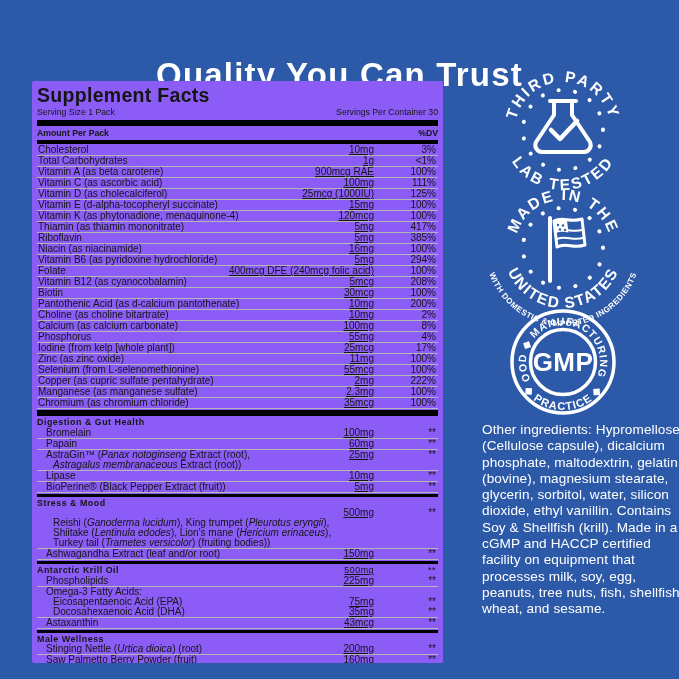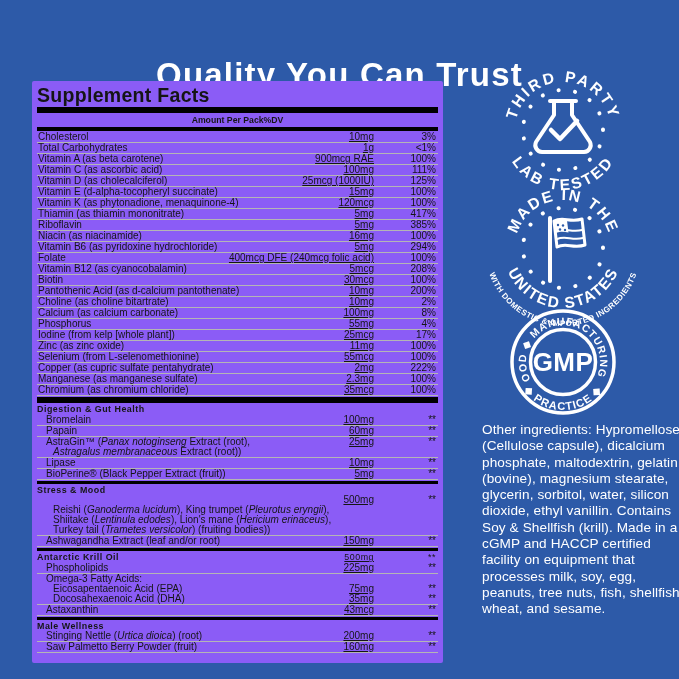--- a/index.html
+++ b/index.html
@@ -10,21 +10,21 @@
   
   .panel{position:absolute;left:32px;top:81px;width:411px;height:582px;
        background:#8b5cf6;border-radius:2px;box-sizing:border-box;
        padding:3px 5px;color:#151515;overflow:hidden;}
   .sf-title{font-size:19.5px;font-weight:bold;letter-spacing:.3px;line-height:21px;margin:1px 0 0 0;}
   .serving-row{display:flex;justify-content:space-between;font-size:8.7px;line-height:12px;padding-bottom:1px;}
   .bar{background:#000;margin:1px 0;}
   .bar-thick{height:6px;}
   .bar-med{height:4px;}
   .bar-sec{height:3px;}
-  .colhead{display:flex;justify-content:center;font-size:8.7px;font-weight:bold;line-height:12px;}
+  .colhead{display:flex;justify-content:space-between;font-size:8.7px;font-weight:bold;line-height:12px;}
   .sec-header{position:relative;font-size:8.9px;font-weight:bold;letter-spacing:.5px;line-height:10.5px;}
   .row{border-bottom:1px solid #b5b5b5;}
   .line{position:relative;line-height:10px;font-size:10px;height:10px;}
   .nm{white-space:nowrap;display:inline-block;}
   .ind0{padding-left:1px;} .ind1{padding-left:9px;} .ind2{padding-left:16px;}
   .amt{position:absolute;right:64px;top:0;white-space:nowrap;text-decoration:underline;}
   .dv{position:absolute;right:2px;top:0;white-space:nowrap;}
   .sec-header .amt,.sec-header .dv{font-weight:normal;}
   em{font-style:italic;}
   
@@ -32,20 +32,24 @@
   .other-ing{position:absolute;left:466px;top:422px;width:208px;color:#fff;
        font-size:13.6px;line-height:16.3px;font-weight:500;letter-spacing:.1px;margin-left:16px;}
 </style>
 </head>
 <body>
 
 <div class="page-title">Quality You Can Trust</div>
 
 <div class="panel">
   <div class="sf-title">Supplement Facts</div>
+  <div class="serving-row">
+    <span>Serving Size 1 Pack</span>
+    <span>Servings Per Container 30</span>
+  </div>
   <div id="panel-body">
       <div class="bar bar-thick"></div>
       <div class="colhead">
         <span>Amount Per Pack</span>
         <span>%DV</span>
       </div>
       <div class="bar bar-med"></div>
       <div class="row">
         <div class="line"><span class="nm ind0">Cholesterol</span><span class="amt">10mg</span><span class="dv">3%</span></div>
       </div>

